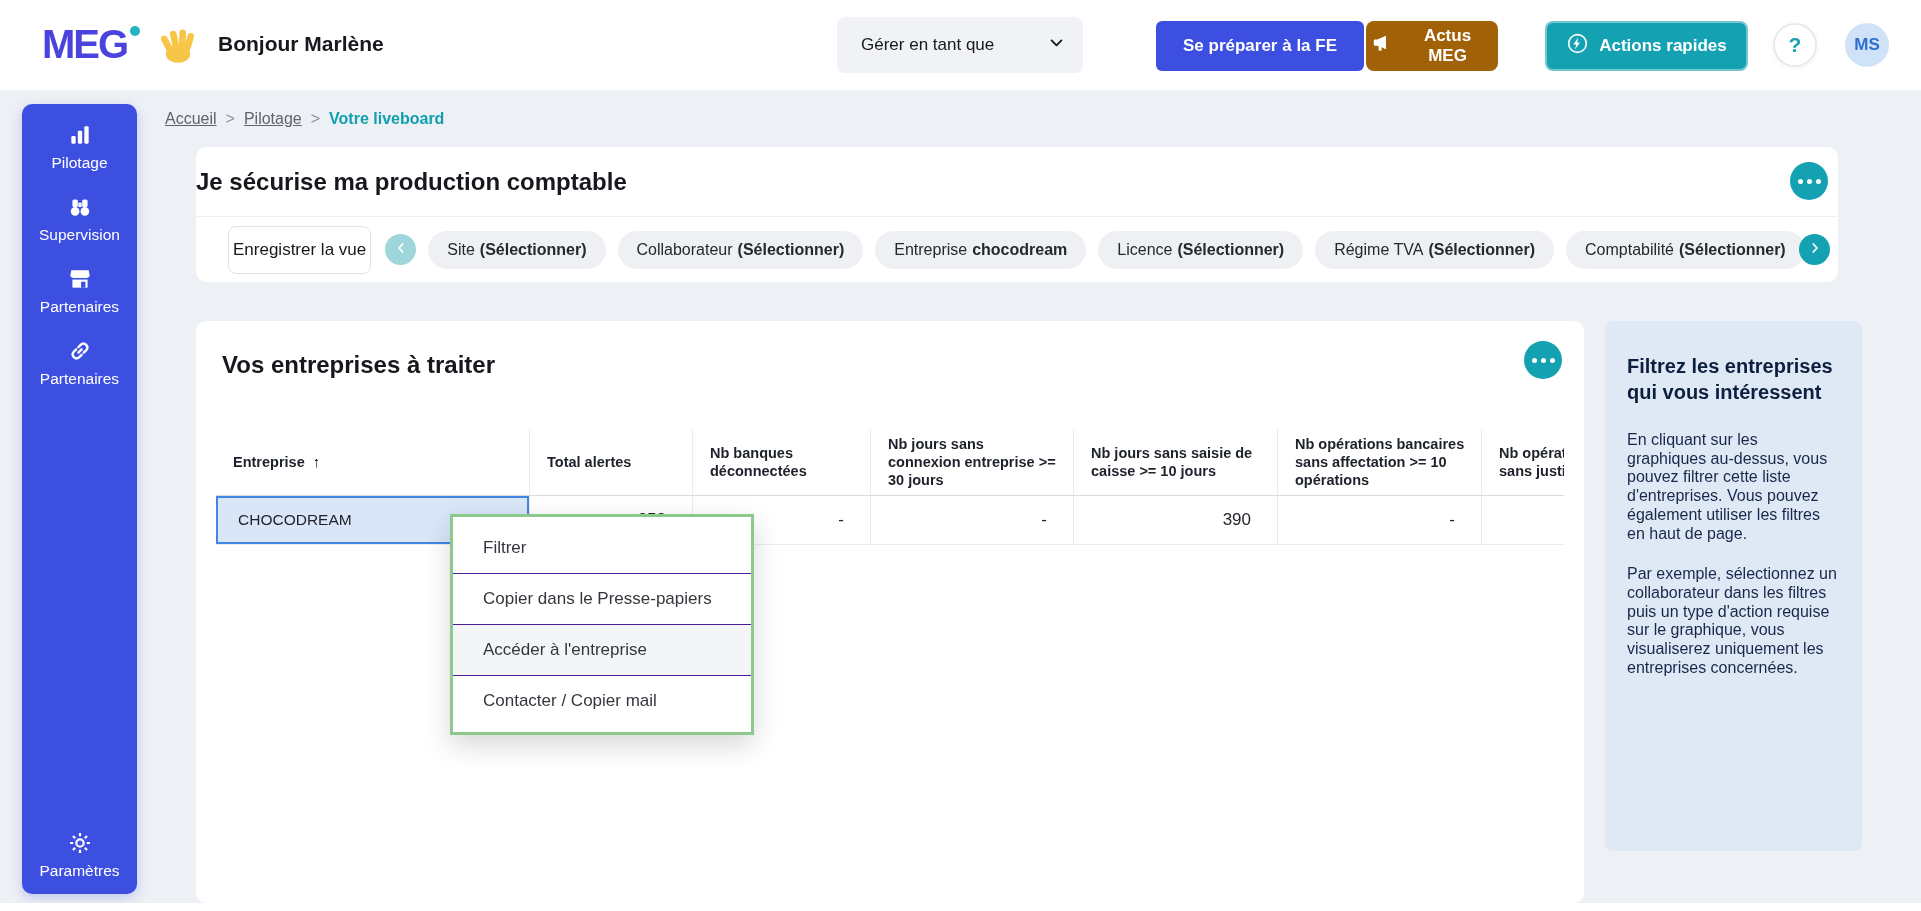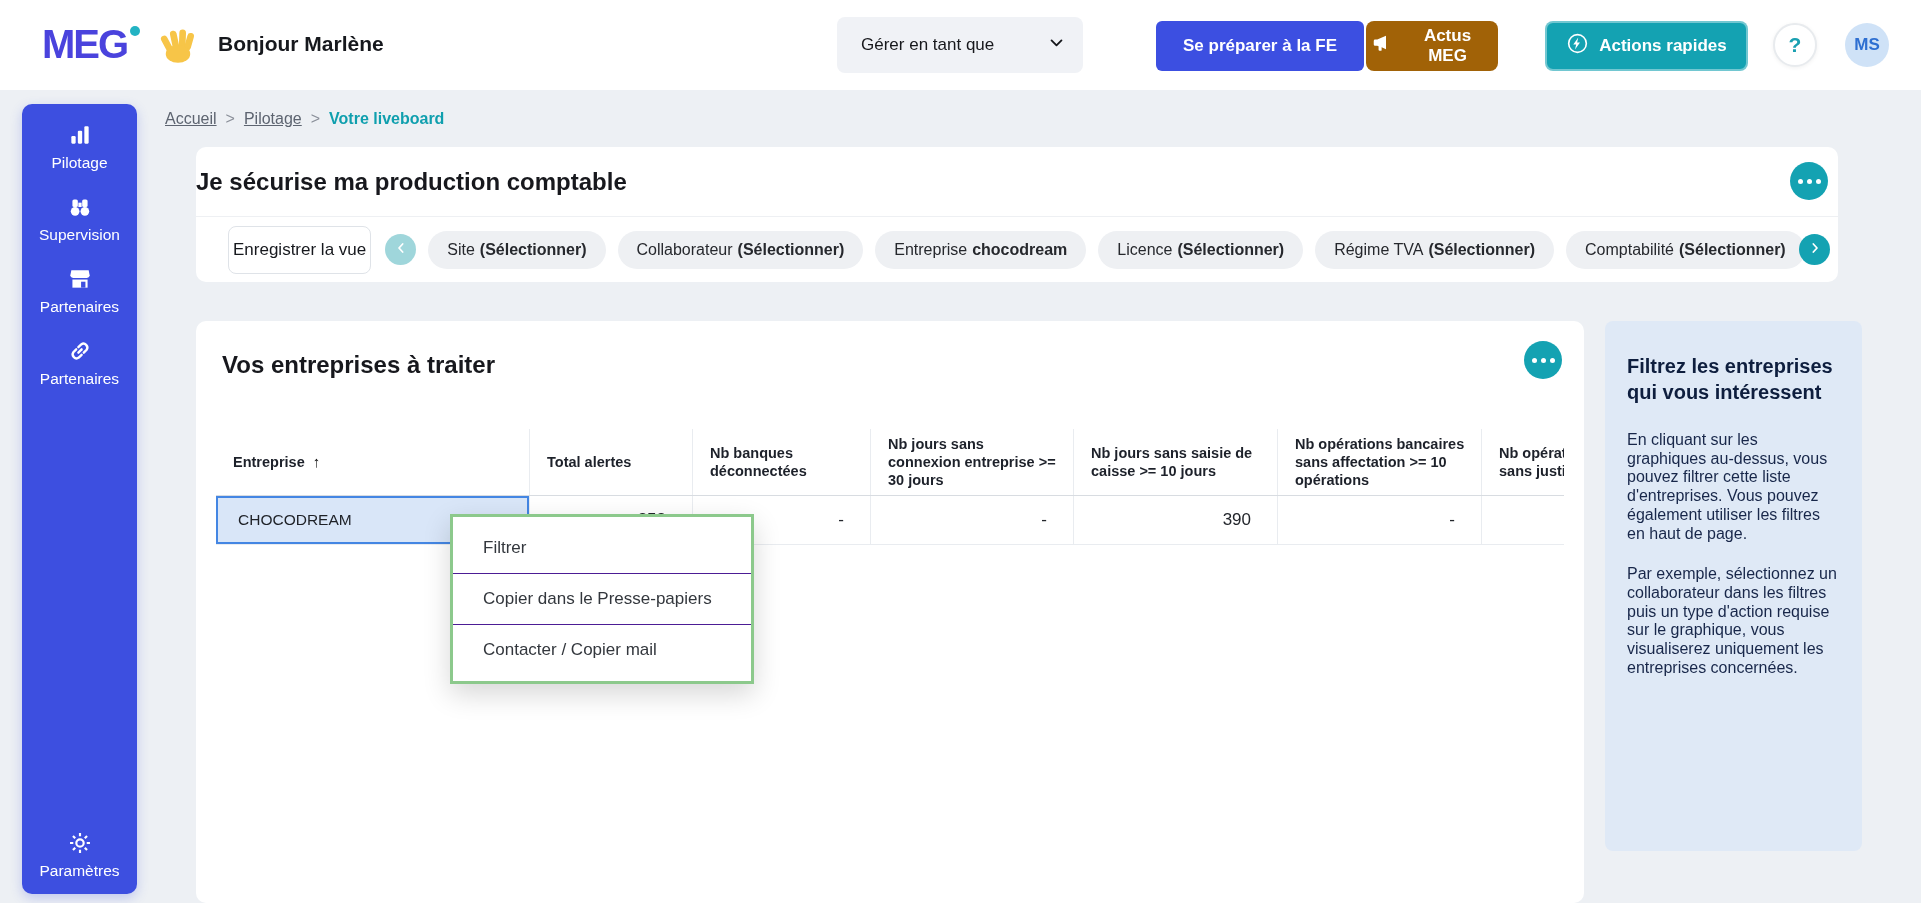--- a/index.html
+++ b/index.html
@@ -308,20 +308,21 @@
           <div class="td c5">-</div>
           <div class="td c6"></div>
         </div>
       </div>
     </div>
   </section>
 
   <div class="ctx">
     <div class="ctx-item">Filtrer</div>
     <div class="ctx-item">Copier dans le Presse-papiers</div>
+    <div class="ctx-item hovered">Accéder à l'entreprise</div>
     <div class="ctx-item">Contacter / Copier mail</div>
   </div>
 
   <aside class="info-panel">
     <h3 class="info-title">Filtrez les entreprises qui vous intéressent</h3>
     <p class="info-p">En cliquant sur les graphiques au-dessus, vous pouvez filtrer cette liste d'entreprises. Vous pouvez également utiliser les filtres en haut de page.</p>
     <p class="info-p">Par exemple, sélectionnez un collaborateur dans les filtres puis un type d'action requise sur le graphique, vous visualiserez uniquement les entreprises concernées.</p>
   </aside>
 
   <div class="bottom-strip"></div>

